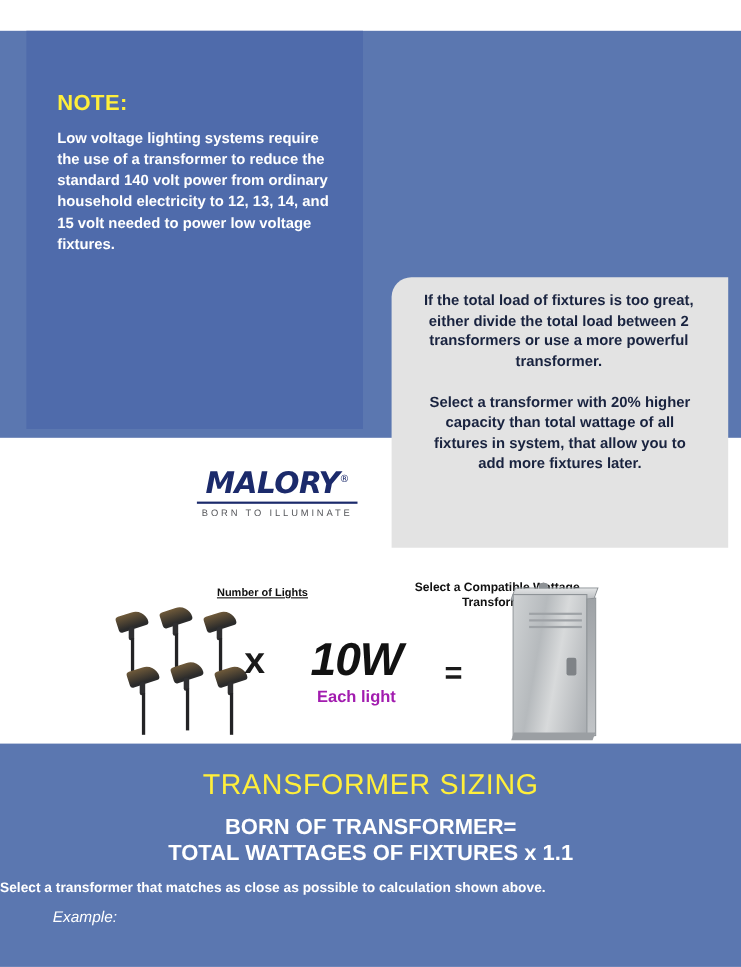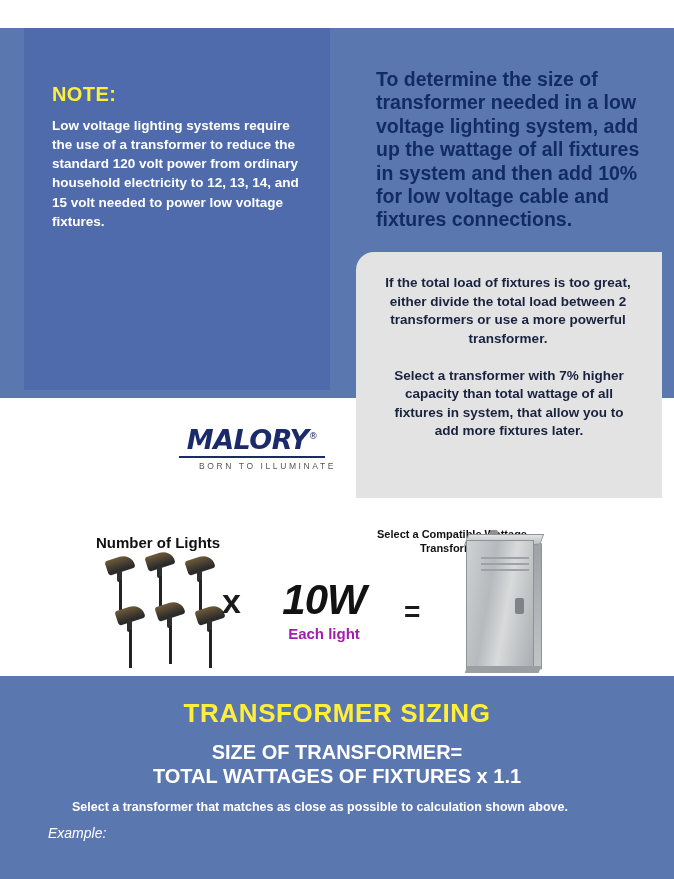--- a/index.html
+++ b/index.html
@@ -87,21 +87,21 @@
     border-bottom-left-radius: 0;
   }
   .grey-panel p {
     color: #19233f;
     font-size: 13.5px;
     font-weight: bold;
     line-height: 1.38;
     text-align: center;
     margin: 0 26px;
   }
-  .grey-panel p.first { padding-top: 22px; margin-left: 24px; }
+  .grey-panel p.first { padding-top: 12px; margin-left: 24px; }
   .grey-panel p.second { padding-top: 18px; }
 
   
   .logo-wrap {
     position: absolute;
     left: 168px; top: 424px;
     width: 168px;
     text-align: center;
   }
   .logo-word {
@@ -124,32 +124,32 @@
     width: 146px;
     height: 2px;
     background: #1b2a6b;
     margin: 1px auto 3px auto;
   }
   .logo-tag {
     font-size: 8.5px;
     color: #55565a;
     letter-spacing: 2.6px;
     font-weight: normal;
-    text-align: right;
   }
 
   
   .lights-label {
     position: absolute;
     left: 96px; top: 534px;
     width: 184px;
-    text-align: left;
-    font-size: 15px;
+    text-align: right;
+    font-size: 10px;
     font-weight: bold;
     color: #111111;
+    text-decoration: underline;
   }
   .lights-cluster {
     position: absolute;
     left: 100px; top: 551px;
     width: 178px;
     height: 120px;
   }
   .fixture {
     position: absolute;
     width: 34px;
@@ -298,38 +298,38 @@
     height: 203px;
     background: #5b77b0;
   }
   .bottom-title {
     position: absolute;
     left: 0; top: 698px;
     width: 674px;
     text-align: center;
     color: #ffef3a;
     font-size: 26px;
-    font-weight: bold;
+    font-weight: normal;
     letter-spacing: .6px;
   }
   .bottom-formula {
     position: absolute;
     left: 0; top: 740px;
     width: 674px;
     text-align: center;
     color: #ffffff;
     font-size: 20px;
     font-weight: bold;
     line-height: 1.22;
   }
   .bottom-note {
     position: absolute;
     left: 0; top: 800px;
     width: 568px;
-    text-align: right;
+    text-align: left;
     color: #ffffff;
     font-size: 12.5px;
     font-weight: bold;
   }
   .bottom-example {
     position: absolute;
     left: 48px; top: 824px;
     width: 600px;
     color: #ffffff;
     font-size: 14px;
@@ -340,28 +340,27 @@
 </head>
 <body>
 
 <div class="page">
 
   <div class="top-band"></div>
   <div class="top-band-white-left"></div>
 
   <div class="note-panel">
     <div class="note-title">NOTE:</div>
-    <div class="note-body">Low voltage lighting systems require the use of a transformer to reduce the standard 120 volt power from ordinary household electricity to 12, 13, 14, and 15 volt needed to power low voltage fixtures.</div>
-  </div>
-
-  <div class="headline">To determine the size of transformer needed in a low voltage lighting system, add up the wattage of all fixtures in system and then add 10% for low voltage cable and fixtures connections.</div>
+    <div class="note-body">Low voltage lighting systems require the use of a transformer to reduce the standard 140 volt power from ordinary household electricity to 12, 13, 14, and 15 volt needed to power low voltage fixtures.</div>
+  </div>
+
 
   <div class="grey-panel">
     <p class="first">If the total load of fixtures is too great, either divide the total load between 2 transformers or use a more powerful transformer.</p>
-    <p class="second">Select a transformer with 7% higher capacity than total wattage of all fixtures in system, that allow you to add more fixtures later.</p>
+    <p class="second">Select a transformer with 20% higher capacity than total wattage of all fixtures in system, that allow you to add more fixtures later.</p>
   </div>
 
   <div class="logo-wrap">
     <div class="logo-word"><span>MALORY</span><span class="logo-reg">®</span></div>
     <div class="logo-rule"></div>
     <div class="logo-tag">BORN TO ILLUMINATE</div>
   </div>
 
   <div class="lights-label">Number of Lights</div>
 
@@ -413,21 +412,21 @@
       <div class="tf-vent" style="top:22px;"></div>
       <div class="tf-vent" style="top:28px;"></div>
     </div>
     <div class="tf-latch"></div>
     <div class="tf-base"></div>
   </div>
 
   <div class="bottom-band"></div>
   <div class="bottom-title">TRANSFORMER SIZING</div>
   <div class="bottom-formula">
-    <div>SIZE OF TRANSFORMER=</div>
+    <div>BORN OF TRANSFORMER=</div>
     <div>TOTAL WATTAGES OF FIXTURES x 1.1</div>
   </div>
   <div class="bottom-note">Select a transformer that matches as close as possible to calculation shown above.</div>
   <div class="bottom-example">
     <div>Example:</div>
   </div>
 
 </div>
 
 </body></html>

